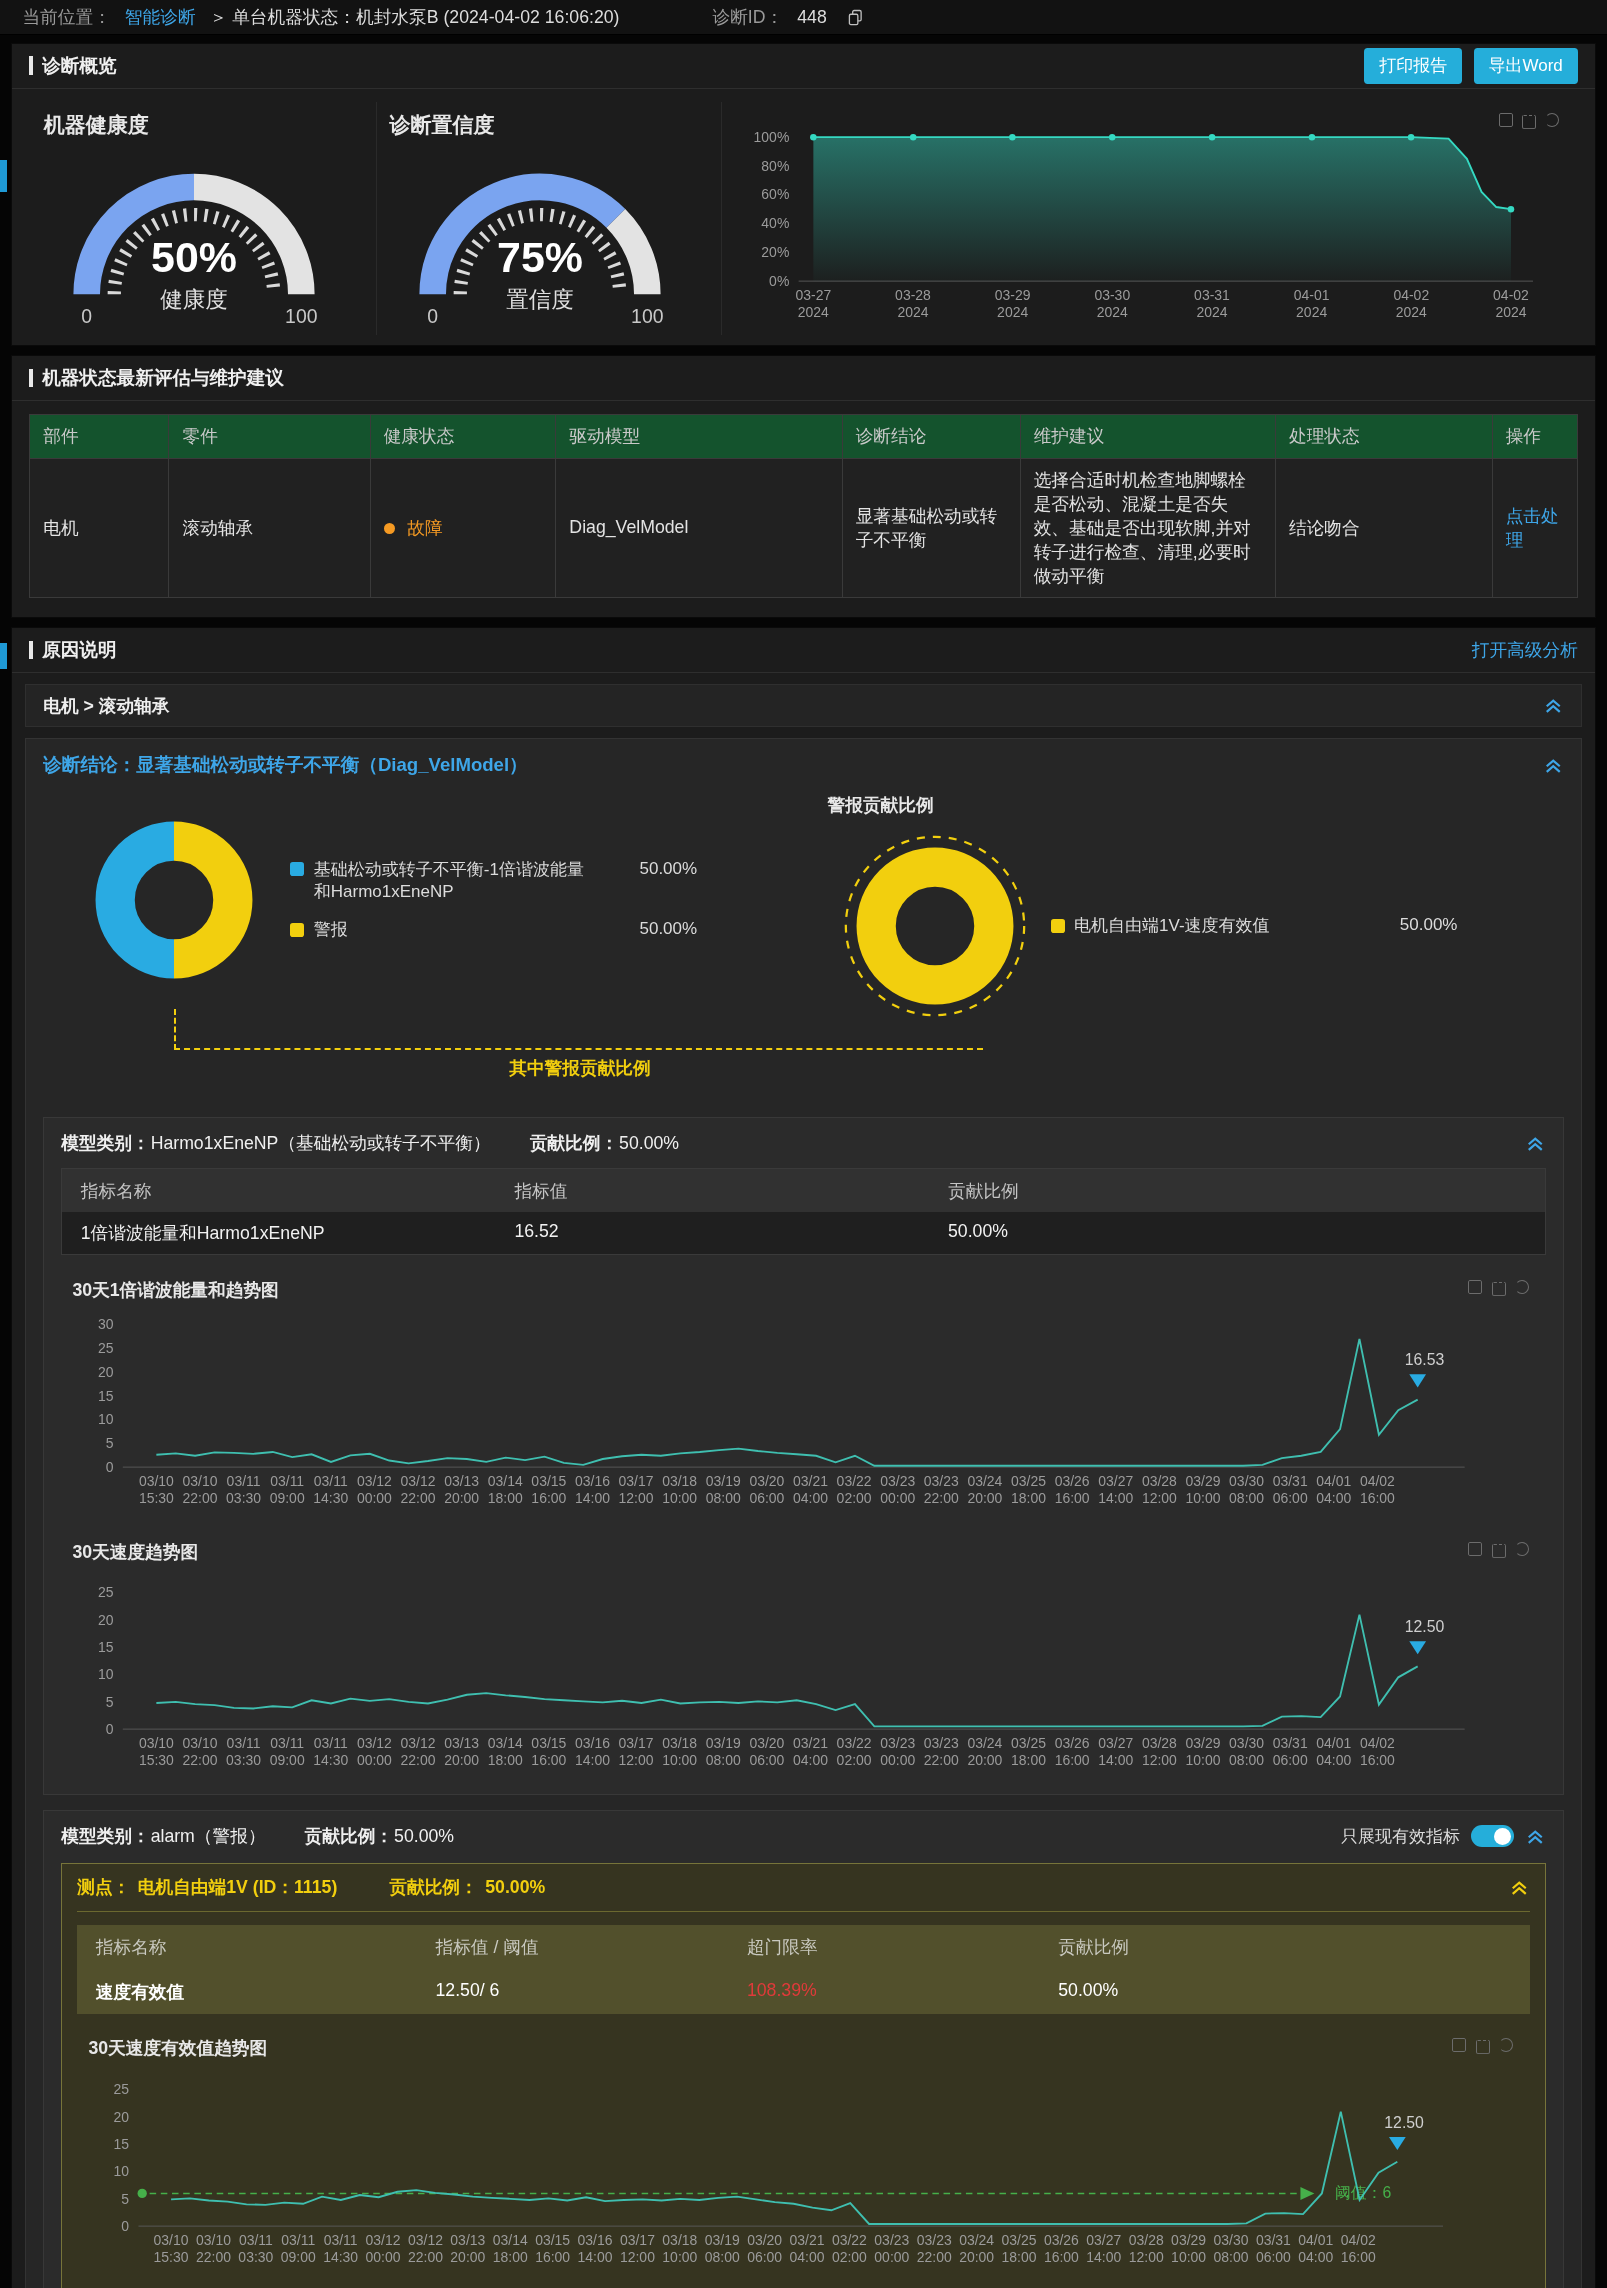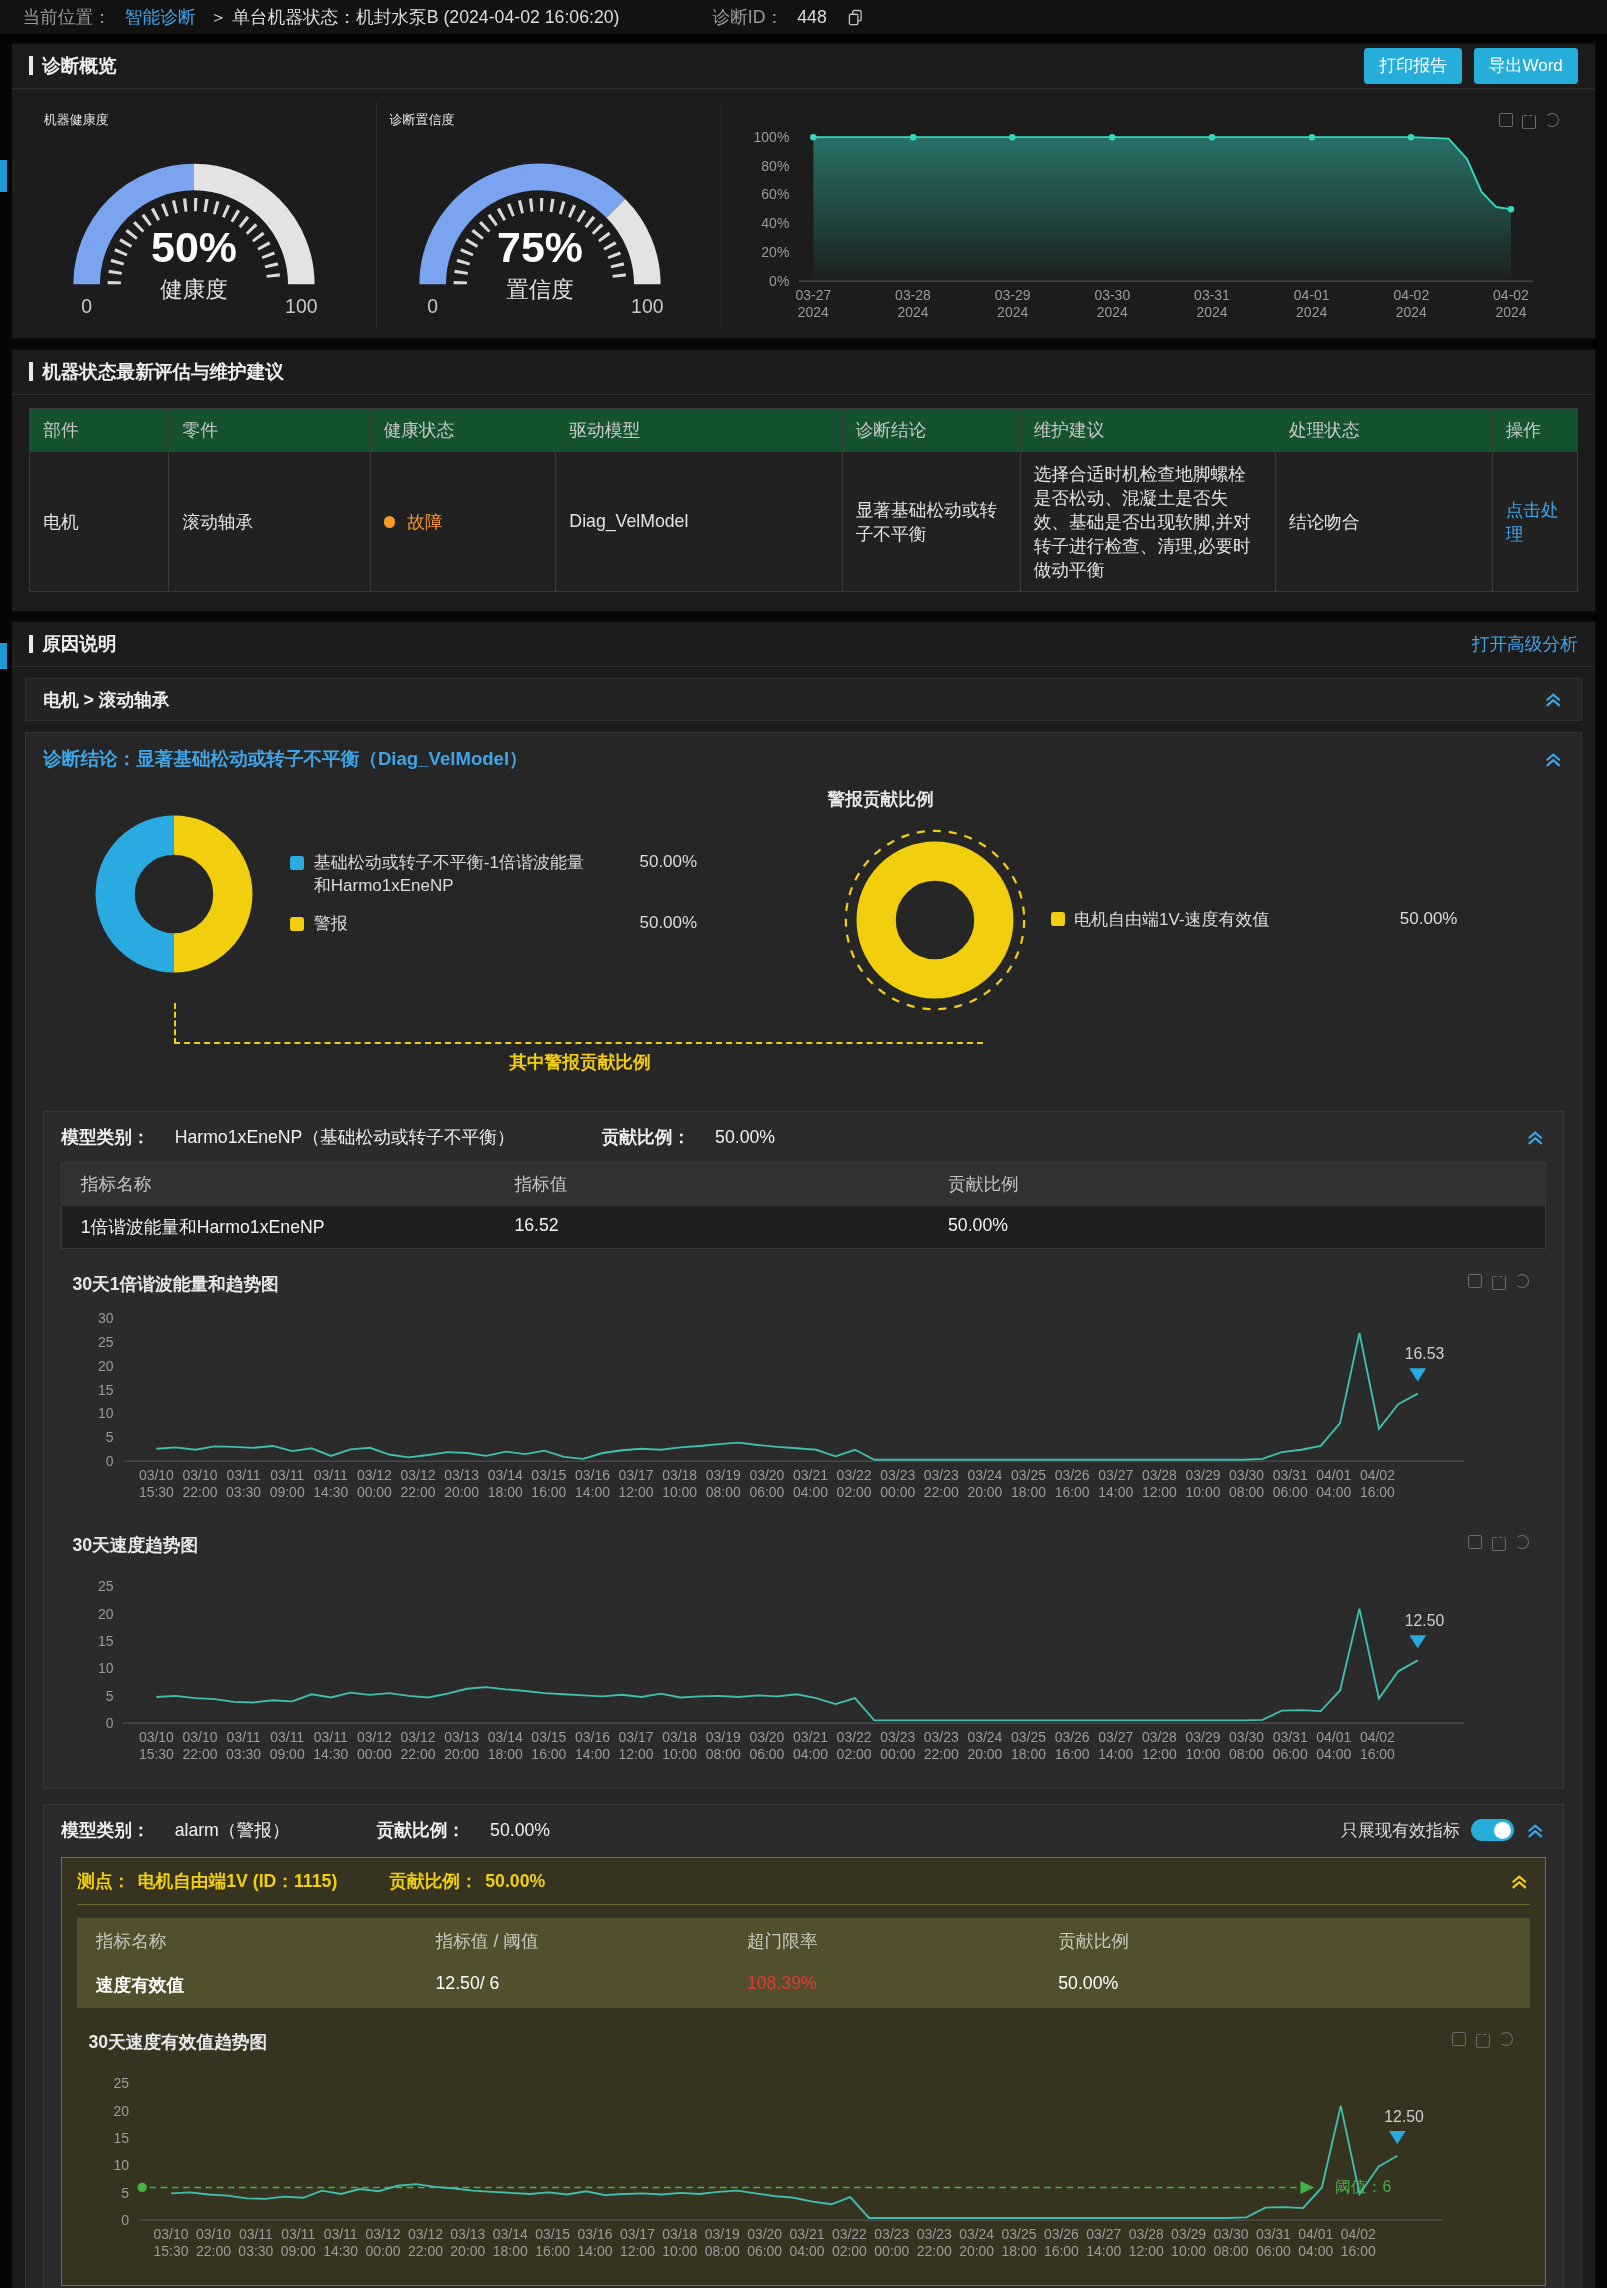--- a/index.html
+++ b/index.html
@@ -22,21 +22,21 @@
   .panel { background:#1c1c1c; border:0.9px solid #0a0a0a; margin-bottom:9.3px; }
   .panel-head { height:45px; display:flex; align-items:center; padding:0 17px; border-bottom:0.9px solid #2e2e2e; }
   .panel-title { font-size:18.6px; font-weight:bold; color:#f0f0f0; display:flex; align-items:center; gap:9.3px; }
   .panel-title::before { content:""; width:3.7px; height:18.6px; background:#e8e8e8; display:inline-block; }
   .head-right { margin-left:auto; display:flex; gap:11.2px; align-items:center; }
   .btn { background:#25aeda; color:#fff; font-size:17px; padding:6.5px 15px; border-radius:3.7px; border:none; cursor:pointer; font-family:inherit; }
 
   
   .overview-body { display:flex; padding:13px 18.6px 9.3px 18.6px; }
   .gauge-block { width:347px; padding:3.7px 9.3px; border-right:0.9px solid #2a2a2a; }
-  .gauge-block .g-title { font-size:13px; color:#e8e8e8; font-weight:normal; margin:5.6px 0 1.9px 3.7px; }
+  .gauge-block .g-title { font-size:21px; color:#e8e8e8; font-weight:bold; margin:5.6px 0 1.9px 3.7px; }
   .chart-block { flex:1; position:relative; padding:3.7px 0 0 15px; }
 
   
   .assess-wrap { padding:13px 17px 18.6px 17px; }
   table.assess { width:100%; border-collapse:collapse; font-size:17.7px; }
   table.assess th, table.assess td { border:0.9px solid #3a3a3a; padding:9.3px 13px; text-align:left; font-weight:normal; vertical-align:middle; }
   table.assess th { background:#14532d; color:#c9c9c9; height:39px;font-family:Liberation Mono, monospace; }
   table.assess td { color:#e3e3e3; height:89px; background:#212121; }
   .dot { display:inline-block; width:11.2px; height:11.2px; border-radius:50%; background:#f59a23; margin-right:7.5px; }
   .fault { color:#f59a23; }
@@ -55,21 +55,21 @@
   .legend { display:flex; flex-direction:column; gap:15px; justify-content:center; width:438px; margin-left:9.3px; }
   .leg-row { display:flex; align-items:flex-start; font-size:17px; color:#dcdcdc; }
   .swatch { width:14px; height:14px; border-radius:2.8px; flex:none; margin:3.7px 9.3px 0 0; }
   .leg-label { width:280px; line-height:1.35; }
   .leg-val { margin-left:auto; width:89px; text-align:left; }
   .conn-v { position:absolute; left:131px; bottom:52px; height:41px; border-left:2.8px dashed #f2cf0e; }
   .conn-h { position:absolute; left:131px; bottom:52px; width:809px; border-bottom:2.8px dashed #f2cf0e; }
   .conn-label { position:absolute; left:466px; bottom:22.4px; color:#f2cf0e; font-weight:bold; font-size:17.7px; }
 
   .model-box { background:#2b2b2b; border:0.9px solid #383838; margin-top:15px; padding:13px 17px 15px 17px; }
-  .model-head { display:flex; align-items:center; gap:25px; font-size:17.7px; color:#f0f0f0; }
+  .model-head { display:flex; align-items:center; gap:1px; font-size:17.7px; color:#f0f0f0; }
   .model-head b { font-weight:bold; }
   .mh-gap { width:37px; }
   .metrics { background:#1f1f1f; border:0.9px solid #3a3a3a; margin-top:13px; }
   .metrics .m-row { display:grid; grid-template-columns:30% 30% 40%; padding:9.3px 18.6px; }
   .metrics .m-head { background:#313131; color:#c5c5c5; }
   .metrics .m-data { color:#f2f2f2; }
 
   .chart-box { position:relative; margin-top:13px; padding:9.3px 5.6px 1.9px 11.2px; }
   .c-title { font-size:17.7px; font-weight:bold; color:#e8e8e8; margin-bottom:3.7px; }
   svg text.tk { font-size:15px; fill:#9b9b9b; font-family:inherit; }

